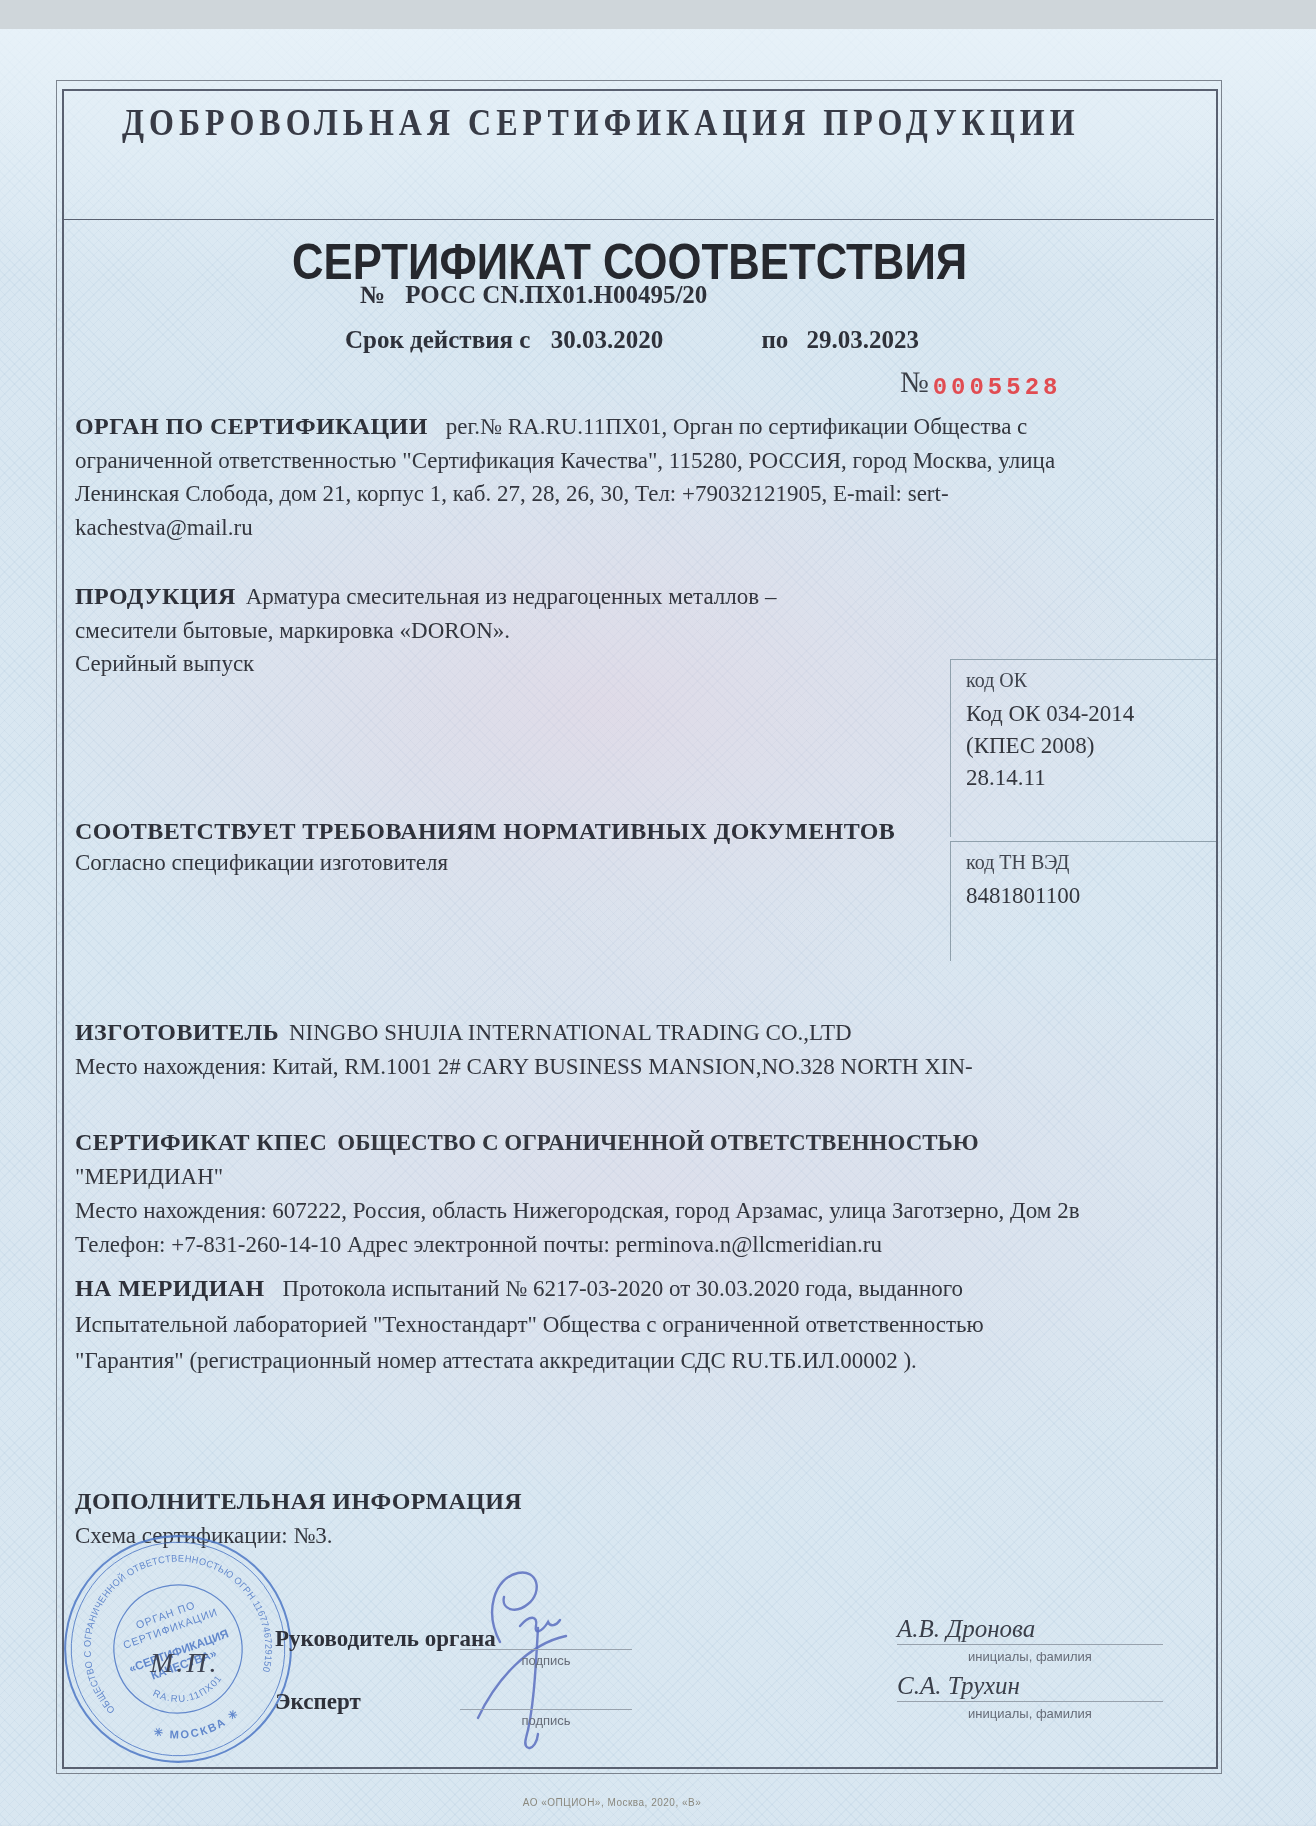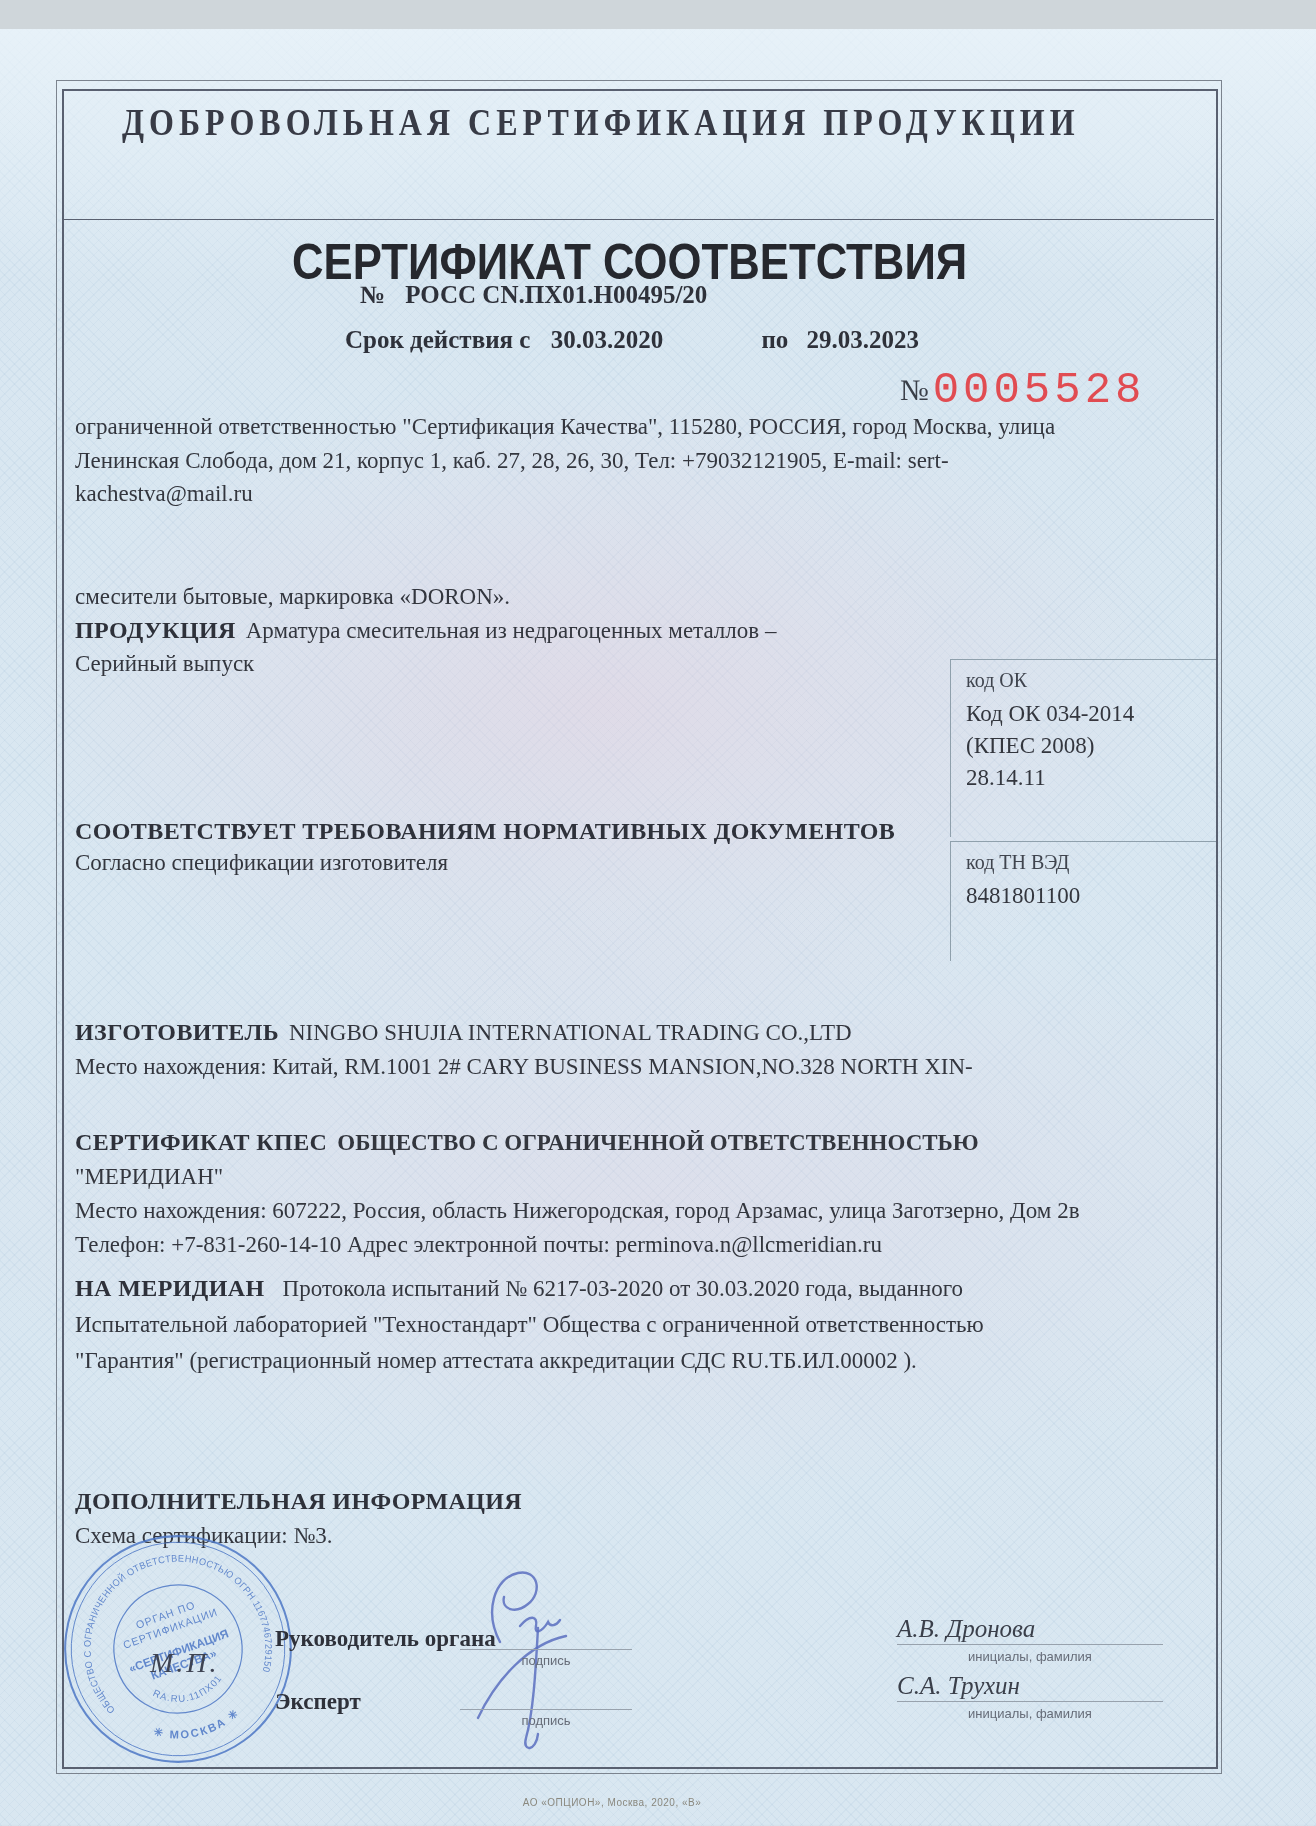--- a/index.html
+++ b/index.html
@@ -26,22 +26,22 @@
   .program-title{left:122px;top:72px;font-size:32px;font-weight:bold;letter-spacing:5px;
     color:#383b46;transform:scaleY(1.18);transform-origin:left top;white-space:nowrap;}
   .doc-title{left:292px;top:204px;font-family:"Liberation Sans",sans-serif;font-weight:bold;
     font-size:47px;color:#26282e;letter-spacing:0px;transform:scaleX(0.93) scaleY(1.05);
     transform-origin:left top;white-space:nowrap;}
   .reg-line{left:360px;top:252px;font-size:25px;font-weight:bold;color:#2e313a;white-space:nowrap;}
   .reg-line .numsign{margin-right:20px;}
   .validity{left:345px;top:297px;font-size:25px;font-weight:bold;color:#2e313a;white-space:nowrap;}
   .blank-num{left:900px;top:336px;white-space:nowrap;}
   .blank-num .numsign{font-size:30px;color:#3a3f48;}
-  .blank-num .red{font-family:"Liberation Mono",monospace;font-size:44px;letter-spacing:4px;
-    color:#e14c52;font-weight:normal;vertical-align:-2px;}
+  .blank-num .red{font-family:"Liberation Mono",monospace;font-size:24px;letter-spacing:4px;
+    color:#e14c52;font-weight:bold;vertical-align:-2px;}
   .body-text{font-size:23px;line-height:33.5px;}
   .code-box{border-top:1px solid #8fa0ac;border-left:1px solid #8fa0ac;padding:9px 0 0 15px;}
   .code-box .box-label{font-size:20px;color:#3f444e;}
   .code-box .box-val{font-size:23px;line-height:32px;color:#33363e;}
   .sig-label{font-size:23px;font-weight:bold;color:#2e313a;white-space:nowrap;}
   .sig-line{height:0;border-bottom:1px solid #98a2ad;}
   .sig-caption{font-family:"Liberation Sans",sans-serif;font-size:13px;color:#666c78;text-align:center;}
   .sig-name{font-size:25px;color:#3a3f4a;text-align:left;white-space:nowrap;font-style:italic;}
   .note{font-size:25px;color:#474c57;text-align:center;letter-spacing:0.5px;}
   .print-info{font-family:"Liberation Sans",sans-serif;font-size:10px;color:#8a887e;
@@ -74,28 +74,29 @@
     <span style="margin-left:92px;">по</span>
     <span style="margin-left:12px;">29.03.2023</span>
   </div>
 
   <div class="abs blank-num">
     <span class="numsign">№</span>
     <span class="red">0005528</span>
   </div>
 
   <div class="abs body-text" style="left:75px;top:381px;width:1070px;">
+    <div class="line"><span class="lbl" style="font-size:24px;">ОРГАН ПО СЕРТИФИКАЦИИ</span><span class="gap"></span><span>рег.№ RA.RU.11ПХ01, Орган по сертификации Общества с</span></div>
     <div class="line">ограниченной ответственностью "Сертификация Качества", 115280, РОССИЯ, город Москва, улица</div>
     <div class="line">Ленинская Слобода, дом 21, корпус 1, каб. 27, 28, 26, 30, Тел: +79032121905, E-mail: sert-</div>
     <div class="line">kachestva@mail.ru</div>
   </div>
 
   <div class="abs body-text" style="left:75px;top:551px;width:800px;">
+    <div class="line"><span class="lbl" style="font-size:24px;">ПРОДУКЦИЯ</span><span class="gap-sm"></span><span>Арматура смесительная из недрагоценных металлов –</span></div>
     <div class="line">смесители бытовые, маркировка «DORON».</div>
-    <div class="line"><span class="lbl" style="font-size:24px;">ПРОДУКЦИЯ</span><span class="gap-sm"></span><span>Арматура смесительная из недрагоценных металлов –</span></div>
     <div class="line">Серийный выпуск</div>
   </div>
 
   <div class="abs code-box" style="left:950px;top:630px;width:250px;height:168px;">
     <div class="box-label">код ОК</div>
     <div class="box-val" style="margin-top:6px;">Код ОК 034-2014</div>
     <div class="box-val">(КПЕС 2008)</div>
     <div class="box-val">28.14.11</div>
   </div>
 

